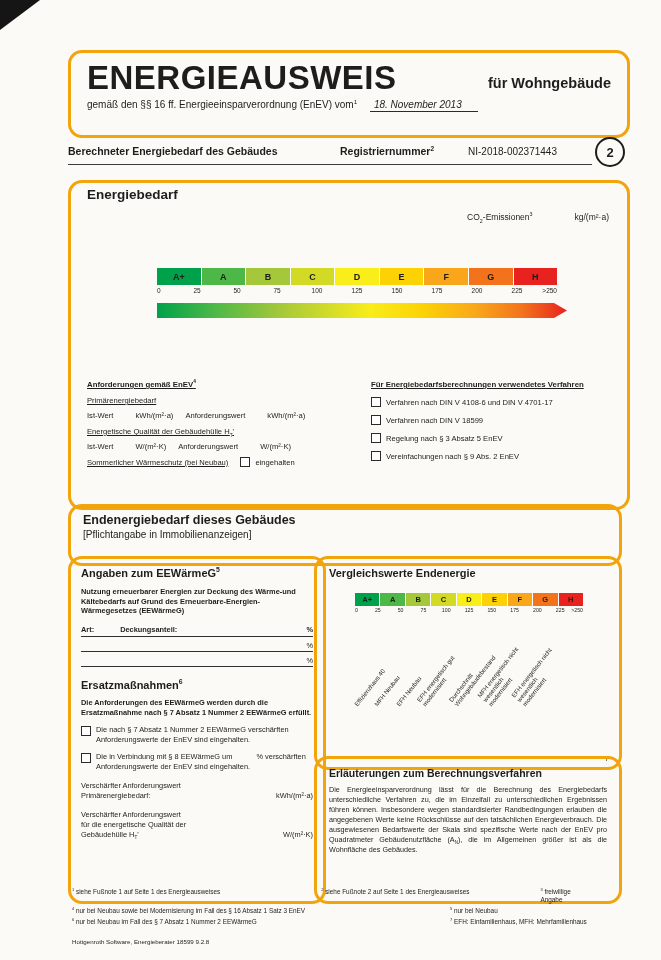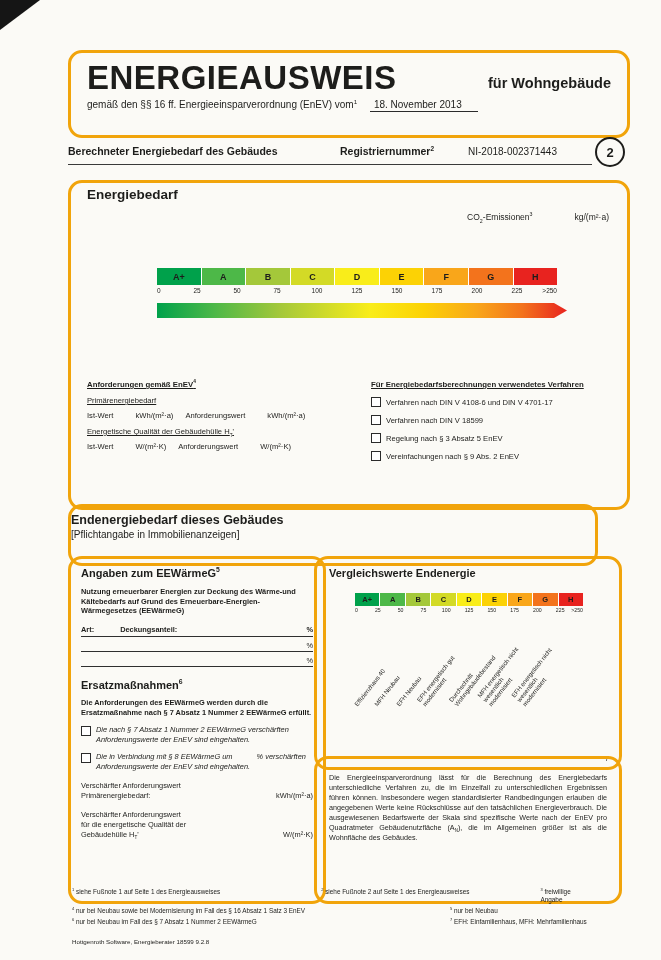--- a/index.html
+++ b/index.html
@@ -11,21 +11,21 @@
   sub{font-size:0.62em;vertical-align:sub;line-height:0;}
   .u{text-decoration:underline;}
   .obox{position:absolute;border:3px solid var(--accent);border-radius:14px;}
 
   
   .header{left:68px;top:50px;width:524px;height:68px;padding:8px 16px 6px;}
   .header-top{display:flex;align-items:flex-end;}
   .header-title{font-size:33px;font-weight:bold;letter-spacing:0.5px;line-height:1;margin:0;}
   .header-sub{font-size:14.5px;font-weight:bold;margin-left:auto;padding-bottom:3px;}
   .law-line{font-size:10px;margin-top:5px;}
-  .date-field{display:inline-block;border-bottom:1px solid #2b2b2b;margin-left:10px;padding:0 16px 1px 4px;}
+  .date-field{display:inline-block;border-bottom:1px solid #2b2b2b;margin-left:10px;padding:0 16px 1px 4px;font-style:italic;}
 
   
   .meta-row{position:absolute;left:68px;top:138px;width:524px;height:26px;display:flex;align-items:center;border-bottom:1.6px solid #3a3a3a;font-size:10.5px;}
   .meta-label{font-weight:bold;width:272px;}
   .meta-reg{font-weight:bold;width:128px;}
   .meta-val{font-size:10px;}
   .page-badge{position:absolute;left:595px;top:137px;width:26px;height:26px;border:2px solid #1d1d1b;border-radius:50%;display:flex;align-items:center;justify-content:center;font-weight:bold;font-size:13px;background:#fbfaf6;}
 
   
   .box-energie{left:68px;top:180px;width:524px;height:316px;padding:4px 16px;}
@@ -49,35 +49,35 @@
   .anf-left .row{margin-top:6px;display:flex;align-items:baseline;flex-wrap:nowrap;}
   .anf-left .lblrow{margin-top:7px;}
   .anf-right{margin-left:16px;flex:1;}
   .sec-head{font-size:7.8px;font-weight:bold;text-decoration:underline;}
   .blank{display:inline-block;width:22px;}
   .gap{display:inline-block;width:12px;}
   .checkbox{display:inline-block;width:8px;height:8px;border:1px solid #2a2a2a;background:#fff;flex:none;margin-right:5px;}
   .opt{display:flex;align-items:center;margin-top:8px;}
 
   
-  .box-endenergie{left:68px;top:504px;width:524px;height:44px;padding:6px 0;}
+  .box-endenergie{left:68px;top:504px;width:524px;height:44px;padding:6px 12px;}
   .endenergie-title{font-size:12.5px;font-weight:bold;}
   .endenergie-sub{font-size:10px;margin-top:2px;}
 
   
   .box-eewg{left:68px;top:556px;width:232px;height:326px;padding:8px 10px;font-size:7.4px;}
   .eewg-title{font-size:11px;font-weight:bold;}
   .eewg-intro{font-weight:bold;margin-top:8px;line-height:1.3;}
   .art-row{display:flex;align-items:baseline;border-bottom:1px solid #2f2f2f;padding-bottom:2px;margin-top:9px;font-weight:bold;}
   .art-row .dk{margin-left:26px;}
   .pct{margin-left:auto;}
   .blank-row{display:flex;border-bottom:1px solid #2f2f2f;height:13px;align-items:flex-end;padding-bottom:1px;}
   .ersatz-title{font-size:11px;font-weight:bold;margin-top:12px;}
   .eewg-para{font-weight:bold;margin-top:7px;line-height:1.3;}
-  .eewg-check{display:flex;margin-top:8px;line-height:1.3;font-style:italic;}
+  .eewg-check{display:flex;margin-top:8px;line-height:1.3;}
   .eewg-check .checkbox{margin-top:1px;}
   .anfw{margin-top:9px;display:flex;align-items:flex-end;line-height:1.35;}
   .anfw .unit{margin-left:auto;white-space:nowrap;}
 
   
   .box-vergleich{left:314px;top:556px;width:278px;height:192px;padding:8px 12px;}
   .box-title2{font-size:11px;font-weight:bold;}
   .scale-small{margin:14px 0 0 26px;width:228px;}
   .scale-small .band{height:13px;}
   .scale-small .band .seg{font-size:7.5px;}
@@ -172,20 +172,26 @@
         </div>
         <div class="lblrow"><span class="u"><span>Energetische Qualität der Gebäudehülle H</span><sub>T</sub><span>'</span></span></div>
         <div class="row">
           <span>Ist-Wert</span>
           <span class="blank"></span>
           <span>W/(m²·K)</span>
           <span class="gap"></span>
           <span>Anforderungswert</span>
           <span class="blank"></span>
           <span>W/(m²·K)</span>
+        </div>
+        <div class="row" style="align-items:center;">
+          <span class="u">Sommerlicher Wärmeschutz (bei Neubau)</span>
+          <span class="gap"></span>
+          <span class="checkbox"></span>
+          <span>eingehalten</span>
         </div>
       </div>
 
       <div class="anf-right">
         <div class="sec-head">Für Energiebedarfsberechnungen verwendetes Verfahren</div>
         <div class="opt">
           <span class="checkbox"></span>
           <span>Verfahren nach DIN V 4108-6 und DIN V 4701-17</span>
         </div>
         <div class="opt">
@@ -277,20 +283,21 @@
       <span class="rlab r2">EFH Neubau</span>
       <span class="rlab r3">EFH energetisch gut modernisiert</span>
       <span class="rlab r4">Durchschnitt Wohngebäudebestand</span>
       <span class="rlab r5">MFH energetisch nicht wesentlich modernisiert</span>
       <span class="rlab r6">EFH energetisch nicht wesentlich modernisiert</span>
     </div>
     <sup class="vg-foot">7</sup>
   </div>
 
   <div class="obox box-erl">
+    <div class="erl-title">Erläuterungen zum Berechnungsverfahren</div>
     <div class="erl-body"><span>Die Energieeinsparverordnung lässt für die Berechnung des Energiebedarfs unterschiedliche Verfahren zu, die im Einzelfall zu unterschiedlichen Ergebnissen führen können. Insbesondere wegen standardisierter Randbedingungen erlauben die angegebenen Werte keine Rückschlüsse auf den tatsächlichen Energieverbrauch. Die ausgewiesenen Bedarfswerte der Skala sind spezifische Werte nach der EnEV pro Quadratmeter Gebäudenutzfläche (A</span><sub>N</sub><span>), die im Allgemeinen größer ist als die Wohnfläche des Gebäudes.</span></div>
   </div>
 
   <div class="footnotes">
     <div class="fn-row">
       <span class="fw1"><sup>1</sup> <span>siehe Fußnote 1 auf Seite 1 des Energieausweises</span></span>
       <span class="fw2"><sup>2</sup> <span>siehe Fußnote 2 auf Seite 1 des Energieausweises</span></span>
       <span><sup>3</sup> <span>freiwillige Angabe</span></span>
     </div>
     <div class="fn-row">

